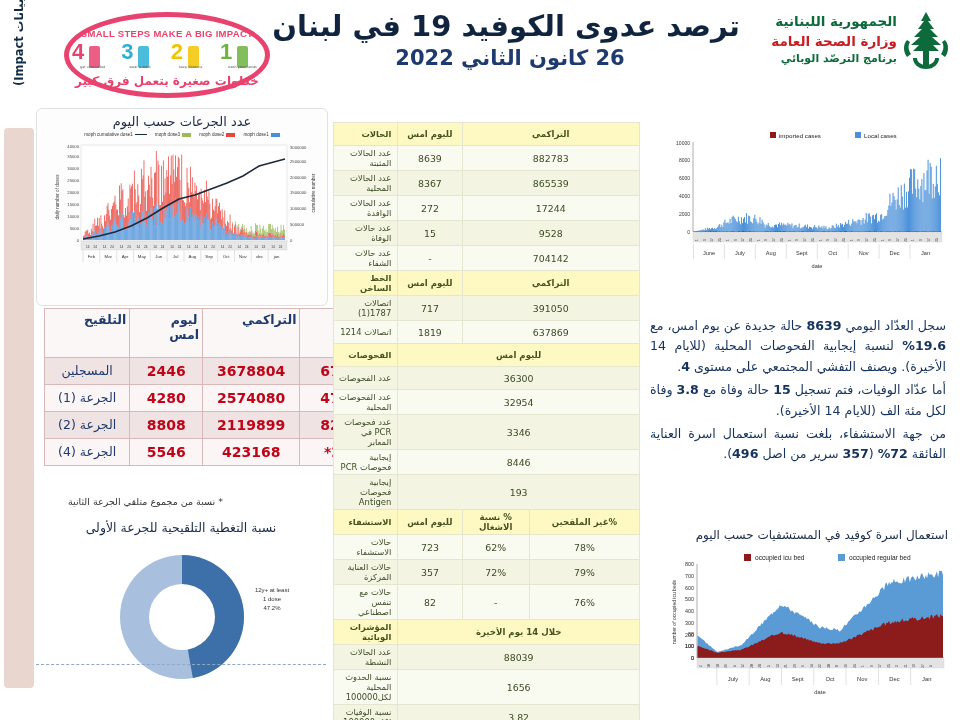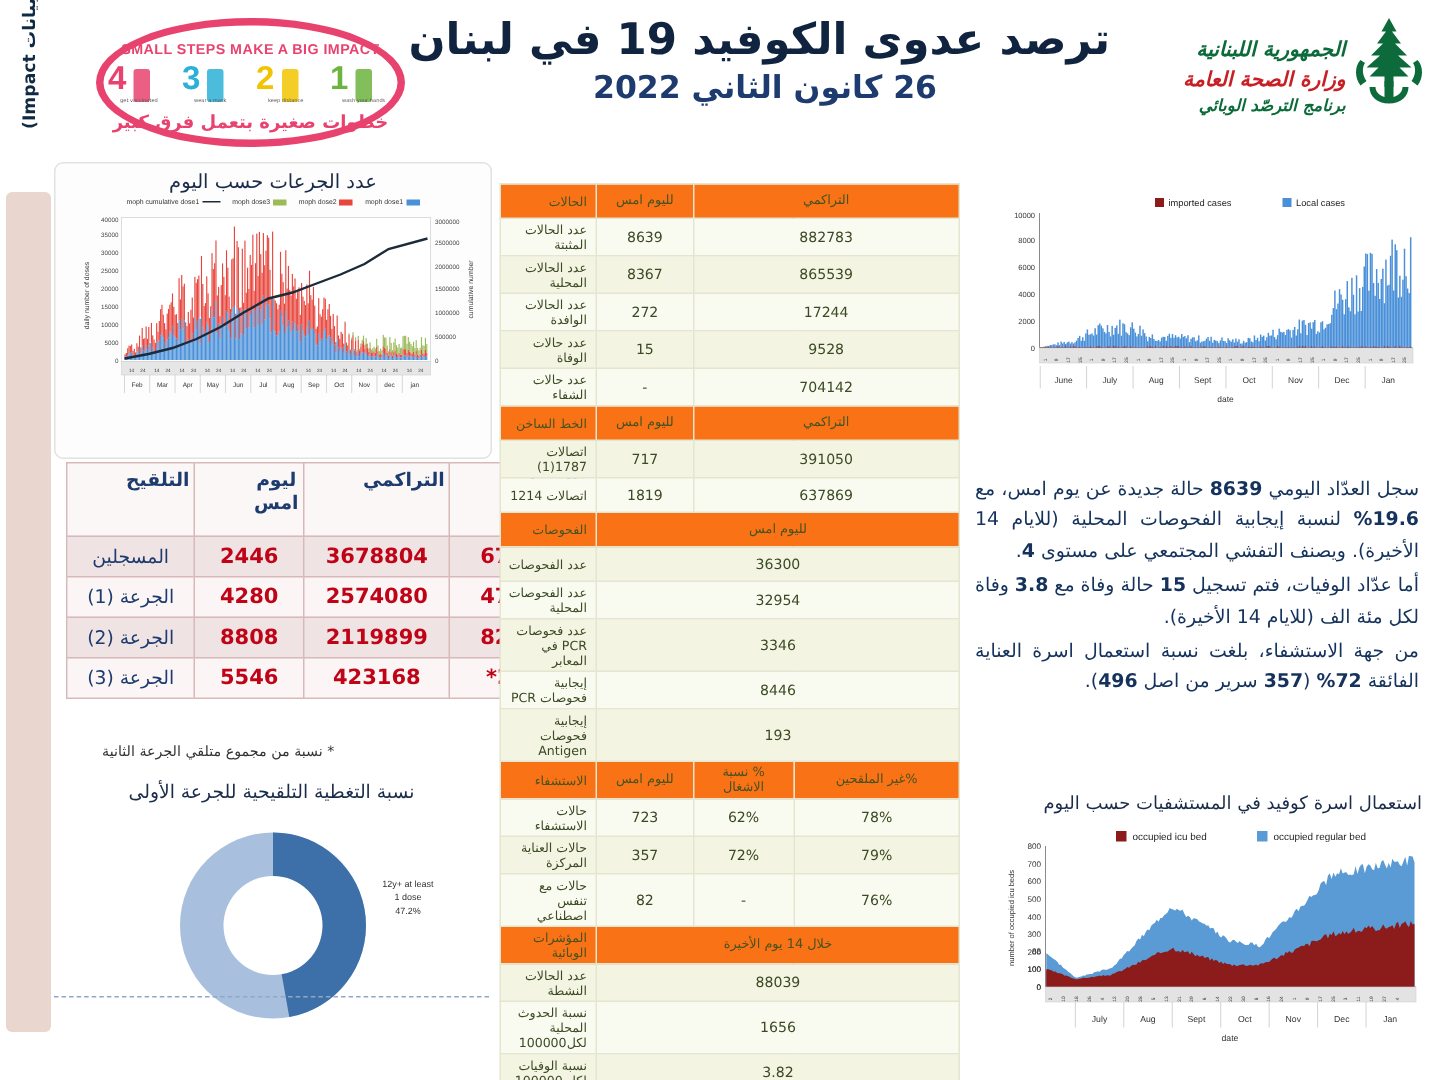--- a/index.html
+++ b/index.html
@@ -53,21 +53,21 @@
   .title-main{
     font-size:29px;font-weight:bold;color:#10243f;line-height:1.25;
     white-space:nowrap;
   }
   .title-sub{
     font-size:21px;font-weight:bold;color:#1d3b6e;margin-top:2px;
   }
 
   .logo-right{position:absolute;left:760px;top:8px;width:195px;height:80px;}
   .logo-right .txt{
-    position:absolute;right:58px;top:16px;text-align:right;line-height:1.45;font-style:italic;
+    position:absolute;right:58px;top:4px;text-align:right;line-height:1.45;
   }
   .logo-right .l1{font-size:13.5px;font-weight:bold;color:#0d6b3b;}
   .logo-right .l2{font-size:13.5px;font-weight:bold;color:#c81f25;}
   .logo-right .l3{font-size:11px;font-weight:bold;color:#0d6b3b;}
   .cedar{position:absolute;right:2px;top:2px;width:54px;height:62px;}
 
   
   .sidebar{
     position:absolute;left:4px;top:128px;width:30px;height:560px;
     background:#e8d6cf;border-radius:4px;
@@ -141,21 +141,21 @@
   
   .stats{
     position:absolute;left:333px;top:122px;width:307px;
     border-collapse:collapse;font-size:8.6px;table-layout:fixed;
   }
   .stats td,.stats th{
     border:1px solid #e4e6cf;padding:2px 4px;height:18px;
     color:#3b4a24;vertical-align:middle;
   }
   .stats .sec td{
-    background:#f97316;font-weight:normal;color:#46521f;text-align:center;font-size:8.6px;
+    background:#fef9c3;font-weight:bold;color:#46521f;text-align:center;font-size:8.6px;
   }
   .stats .sec td.lab{text-align:right;padding-right:6px;}
   .stats tbody tr{background:#fafbf0;}
   .stats tbody tr.alt{background:#f3f4e2;}
   .stats td.lab{text-align:right;padding-right:6px;font-size:8.4px;}
   .stats td.val{text-align:center;font-size:9.4px;}
 
   
   .cases-panel{left:648px;top:122px;width:304px;height:180px;}
   .cases-panel .panel-title{font-size:12.5px;padding-top:3px;}
@@ -905,21 +905,21 @@
       <tr>
         <td>82.6%</td>
         <td>2119899</td>
         <td>8808</td>
         <td class="lab">الجرعة (2)</td>
       </tr>
       <tr>
         <td>20%*</td>
         <td>423168</td>
         <td>5546</td>
-        <td class="lab">الجرعة (3)</td>
+        <td class="lab">الجرعة (4)</td>
       </tr>
     </tbody>
   </table>
   <div class="vax-note">* نسبة من مجموع متلقي الجرعة الثانية</div>
 
   <div class="panel donut-panel">
     <div class="panel-title">نسبة التغطية التلقيحية للجرعة الأولى</div>
     <svg width="288" height="160" viewBox="0 0 288 160" style="display:block">
       <g transform="translate(144,82)">
         <circle r="62" fill="#a8c0dd"></circle>

